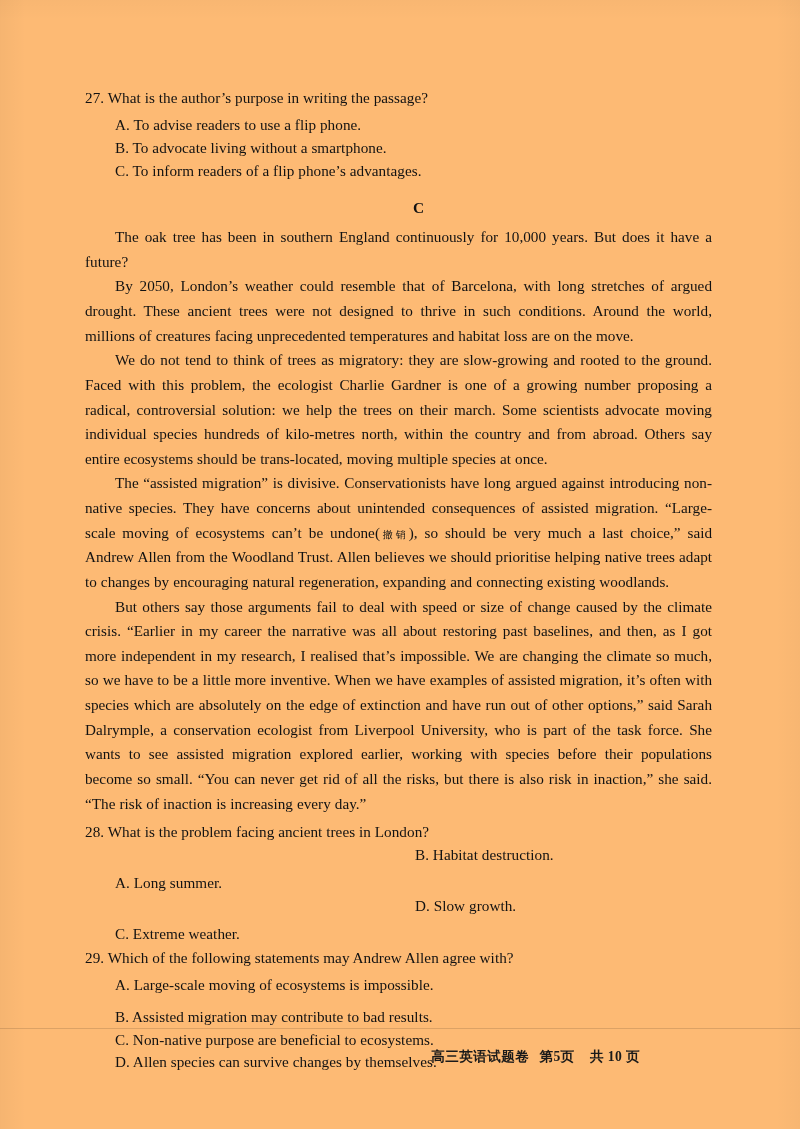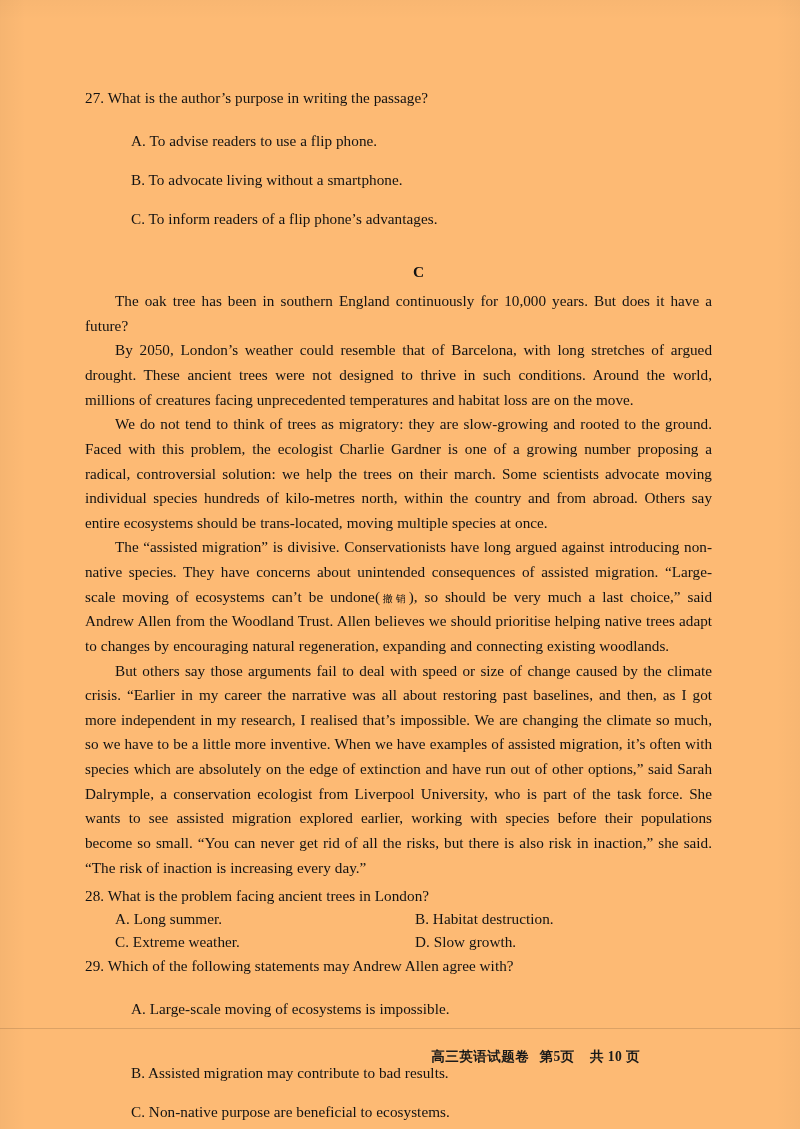--- a/index.html
+++ b/index.html
@@ -47,32 +47,32 @@
     font-size: 15.2px;
     line-height: 1.52;
     margin: 0 0 1px 0;
     letter-spacing: 0.05px;
   }
 
   
   .opt {
     font-size: 15.2px;
     line-height: 1.5;
-    margin: 16px;
+    margin: 0;
     padding-left: 30px;
     letter-spacing: 0.05px;
   }
   .opt-row {
     display: flex;
     font-size: 15.2px;
     line-height: 1.5;
     padding-left: 30px;
     letter-spacing: 0.05px;
   }
-  .opt-col-a { width: 300px; flex: 0 0 300px; }
+  .opt-col-a { width: 300px; flex: 0 0 300px; margin-top: 28px; }
   .opt-col-b { flex: 1 1 auto; }
 
   .gap-sm { height: 4px; }
   .gap-md { height: 9px; }
   .gap-lg { height: 14px; }
 
   
   .section-letter {
     font-size: 15.4px;
     font-weight: bold;

